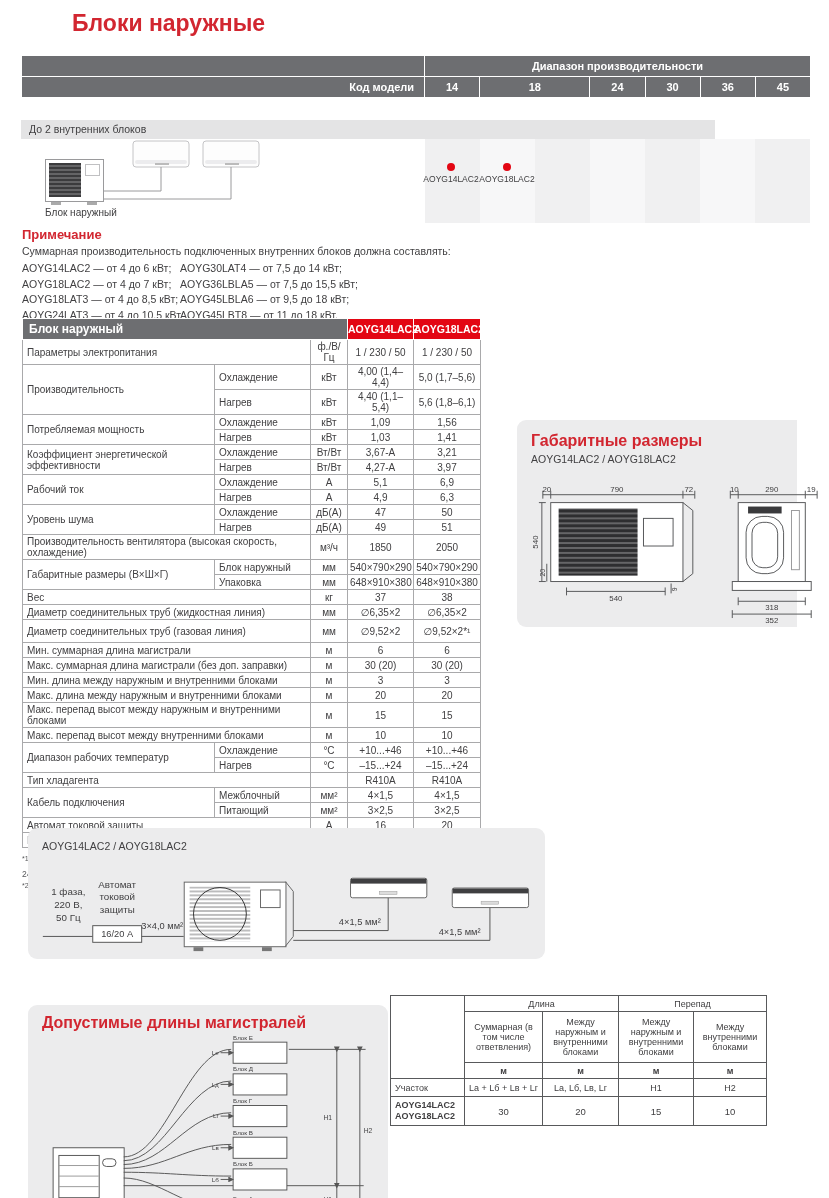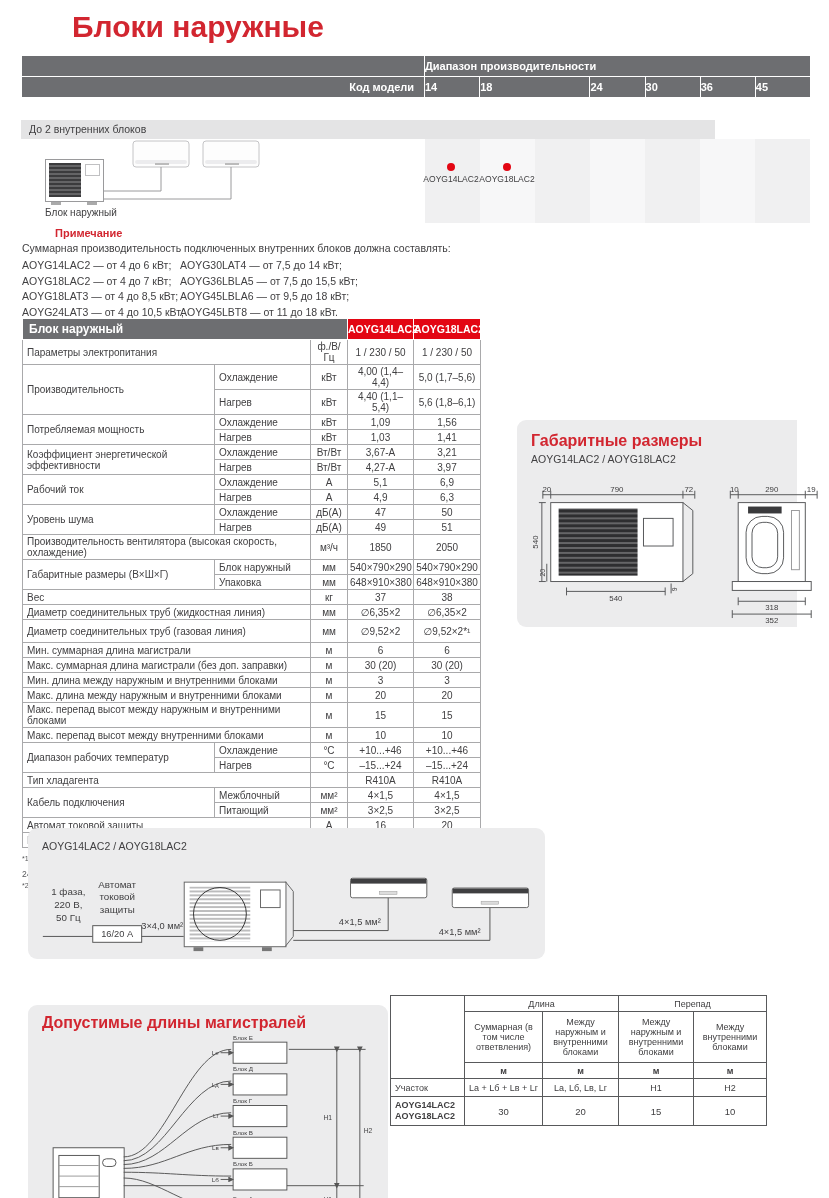--- a/index.html
+++ b/index.html
@@ -1,39 +1,39 @@
 <!DOCTYPE html>
 <html><head>
 <meta charset="utf-8">
 <style>
   html,body{margin:0;padding:0;background:#fff;}
   .page{position:relative;width:829px;height:1198px;background:#fff;overflow:hidden;
         font-family:"Liberation Sans",sans-serif;color:#414042;}
   
-  .page-title{position:absolute;left:72px;top:10px;font-size:30px;font-weight:bold;color:#d22630;}
+  .page-title{position:absolute;left:72px;top:10px;font-size:23px;font-weight:bold;color:#d22630;}
   
   .cap{position:absolute;left:21px;top:55px;border-collapse:separate;border-spacing:1px;
        table-layout:fixed;width:790px;}
-  .cap td{height:20px;font-size:11px;font-weight:bold;color:#fff;padding:0;text-align:left;overflow:hidden;white-space:nowrap;}
+  .cap td{height:20px;font-size:11px;font-weight:bold;color:#fff;padding:0;text-align:center;overflow:hidden;white-space:nowrap;}
   .cap .dark{background:#6d6e71;}
   .cap .red{background:#e30613;}
   .cap .lab{text-align:right;padding-right:10px;}
   
   .band{position:absolute;left:21px;top:120px;width:694px;height:19px;background:#e4e4e5;
         font-size:10.5px;line-height:19px;padding-left:8px;box-sizing:border-box;color:#414042;}
   .imgarea{position:absolute;left:21px;top:139px;width:790px;height:84px;background:#fff;}
   .stripes{position:absolute;left:404px;top:0;width:385px;height:84px;display:flex;}
   .stripe{width:55px;height:84px;background:#f0f0f1;}
   .stripe.alt{background:#f7f7f8;}
   .dotcol{position:absolute;width:70px;text-align:center;top:24px;}
   .dot{width:8px;height:8px;border-radius:50%;background:#e30613;margin:0 auto 3px auto;}
   .dotlab{font-size:8.5px;color:#414042;white-space:nowrap;}
   
   .notes{position:absolute;left:22px;top:227px;width:470px;}
-  .notes-title{font-size:11px;font-weight:bold;color:#d22630;margin-left:33px;}
+  .notes-title{font-size:13px;font-weight:bold;color:#d22630;}
   .notes-intro{font-size:10.5px;margin-top:3px;}
   .notes-grid{display:grid;grid-template-columns:158px auto;margin-top:4px;}
   .notes-grid div{font-size:10.5px;line-height:15.5px;white-space:nowrap;}
   
   .specwrap{position:absolute;left:22px;top:318px;width:458px;}
   .spec{border-collapse:collapse;width:458px;table-layout:fixed;}
   .spec th{border:1px solid #fff;height:20px;padding:0;}
   .sp-head{background:#6d6e71;color:#fff;font-size:12px;font-weight:bold;text-align:left;padding-left:6px!important;}
   .sp-model{background:#e30613;color:#fff;font-size:10.5px;font-weight:bold;text-align:center;}
   .spec td{border:1px solid #a9a9ab;font-size:10px;line-height:11px;padding:1px 4px;color:#414042;height:12px;overflow:hidden;}

